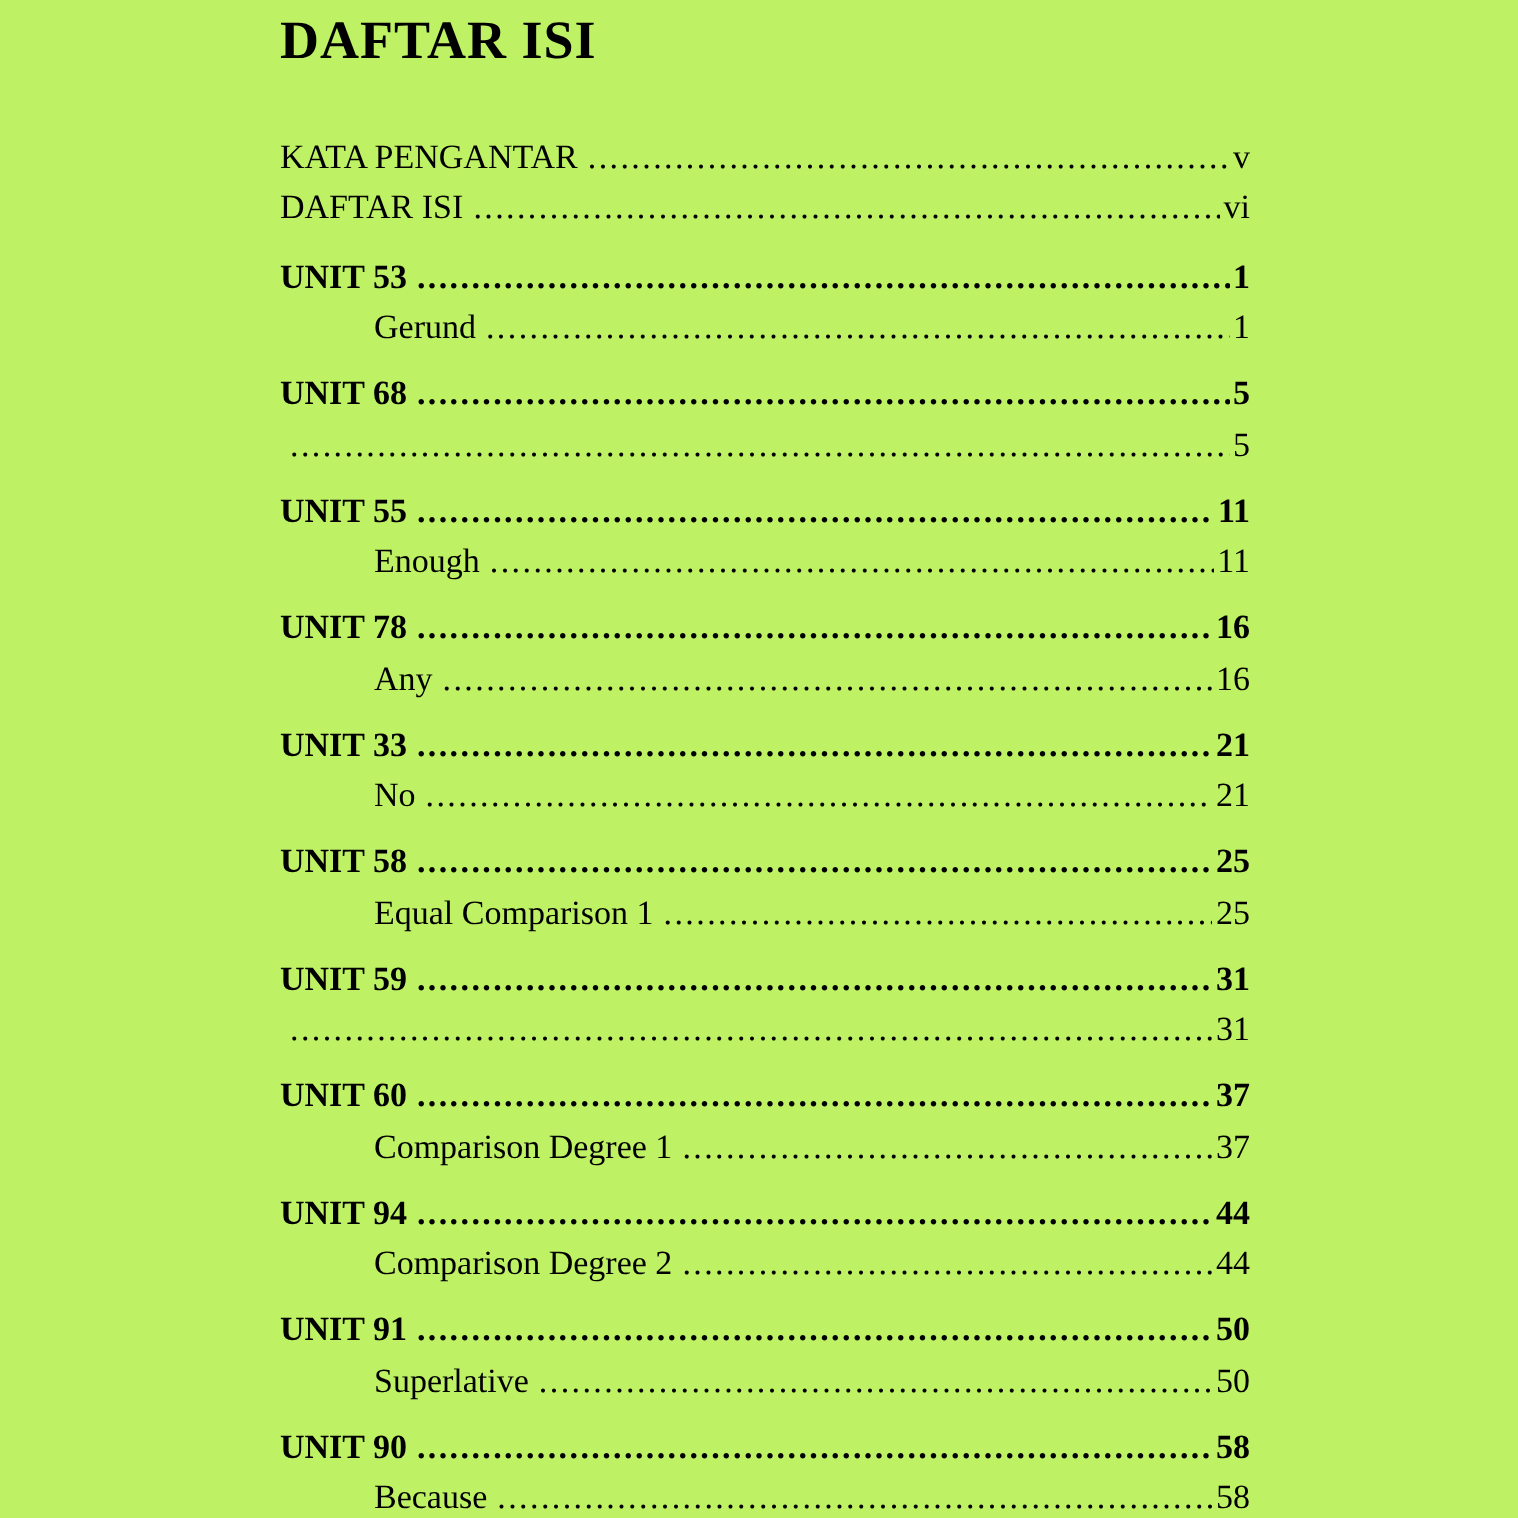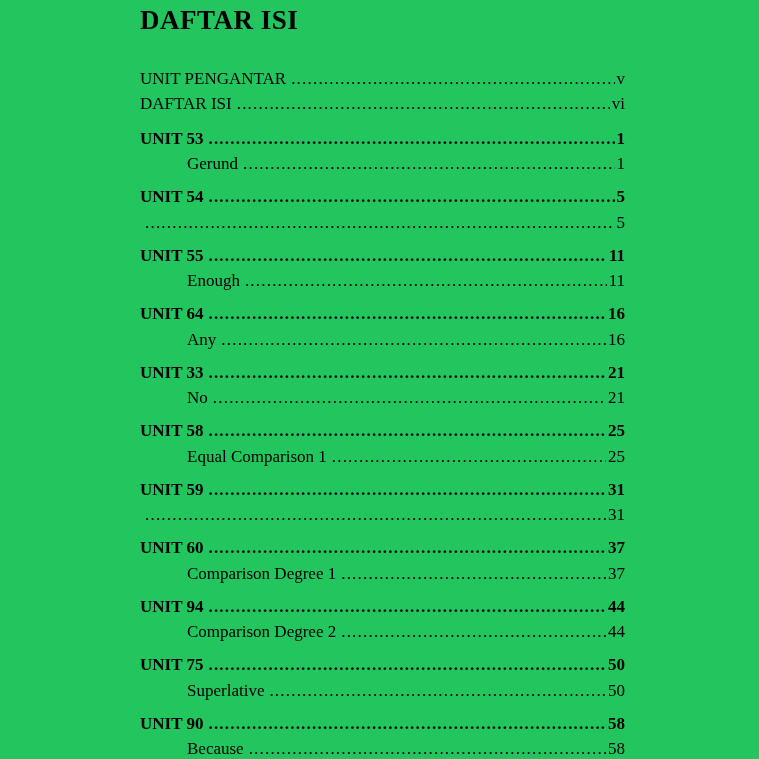--- a/index.html
+++ b/index.html
@@ -4,21 +4,21 @@
 <style>
   html, body {
     margin: 0;
     padding: 0;
     background: #ffffff;
   }
   .page {
     position: relative;
     width: 759px;
     height: 759px;
-    background: #22c55e;
+    background: #bef264;
     color: #000000;
     font-family: "Liberation Serif", serif;
     box-sizing: border-box;
     padding: 6px 134px 0 140px;
     overflow: hidden;
   }
   .doc-title {
     font-size: 27px;
     font-weight: bold;
     letter-spacing: 0.5px;
@@ -67,21 +67,21 @@
 <body>
 
 <div class="page">
 
   <h1 class="doc-title">DAFTAR ISI</h1>
 
   <div class="toc">
 
     <div class="front-matter">
       <div class="toc-row">
-        <span class="label">UNIT PENGANTAR</span>
+        <span class="label">KATA PENGANTAR</span>
         <span class="dots"></span>
         <span class="pageno">v</span>
       </div>
       <div class="toc-row">
         <span class="label">DAFTAR ISI</span>
         <span class="dots"></span>
         <span class="pageno">vi</span>
       </div>
     </div>
 
@@ -93,21 +93,21 @@
       </div>
       <div class="toc-row sub-row">
         <span class="label">Gerund</span>
         <span class="dots"></span>
         <span class="pageno">1</span>
       </div>
     </div>
 
     <div class="unit-block">
       <div class="toc-row unit-row">
-        <span class="label">UNIT 54</span>
+        <span class="label">UNIT 68</span>
         <span class="dots"></span>
         <span class="pageno">5</span>
       </div>
       <div class="toc-row sub-row">
         <span class="dots"></span>
         <span class="pageno">5</span>
       </div>
     </div>
 
     <div class="unit-block">
@@ -118,21 +118,21 @@
       </div>
       <div class="toc-row sub-row">
         <span class="label">Enough</span>
         <span class="dots"></span>
         <span class="pageno">11</span>
       </div>
     </div>
 
     <div class="unit-block">
       <div class="toc-row unit-row">
-        <span class="label">UNIT 64</span>
+        <span class="label">UNIT 78</span>
         <span class="dots"></span>
         <span class="pageno">16</span>
       </div>
       <div class="toc-row sub-row">
         <span class="label">Any</span>
         <span class="dots"></span>
         <span class="pageno">16</span>
       </div>
     </div>
 
@@ -195,21 +195,21 @@
       </div>
       <div class="toc-row sub-row">
         <span class="label">Comparison Degree 2</span>
         <span class="dots"></span>
         <span class="pageno">44</span>
       </div>
     </div>
 
     <div class="unit-block">
       <div class="toc-row unit-row">
-        <span class="label">UNIT 75</span>
+        <span class="label">UNIT 91</span>
         <span class="dots"></span>
         <span class="pageno">50</span>
       </div>
       <div class="toc-row sub-row">
         <span class="label">Superlative</span>
         <span class="dots"></span>
         <span class="pageno">50</span>
       </div>
     </div>
 

